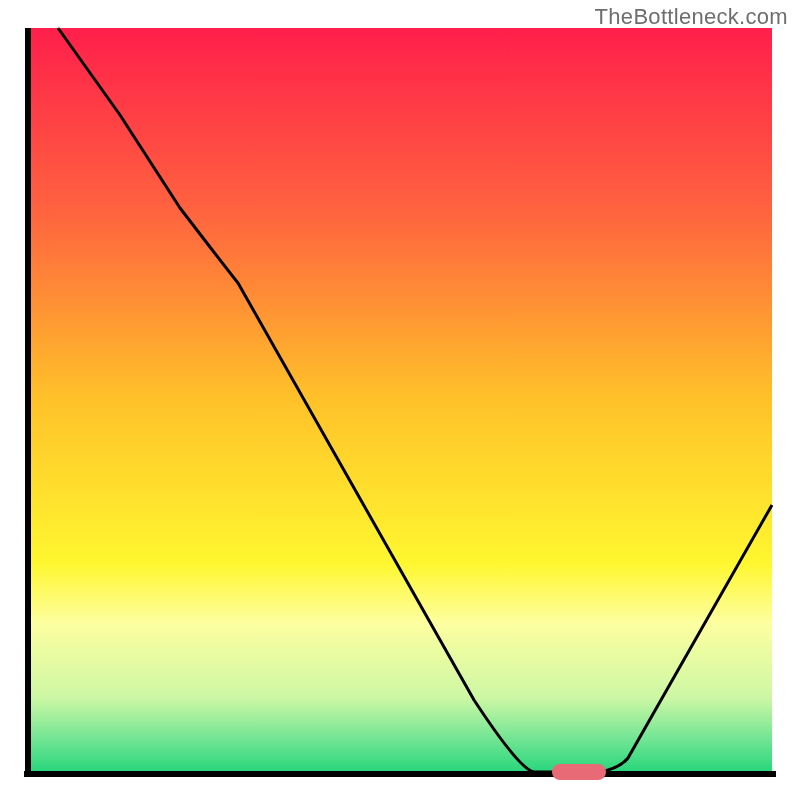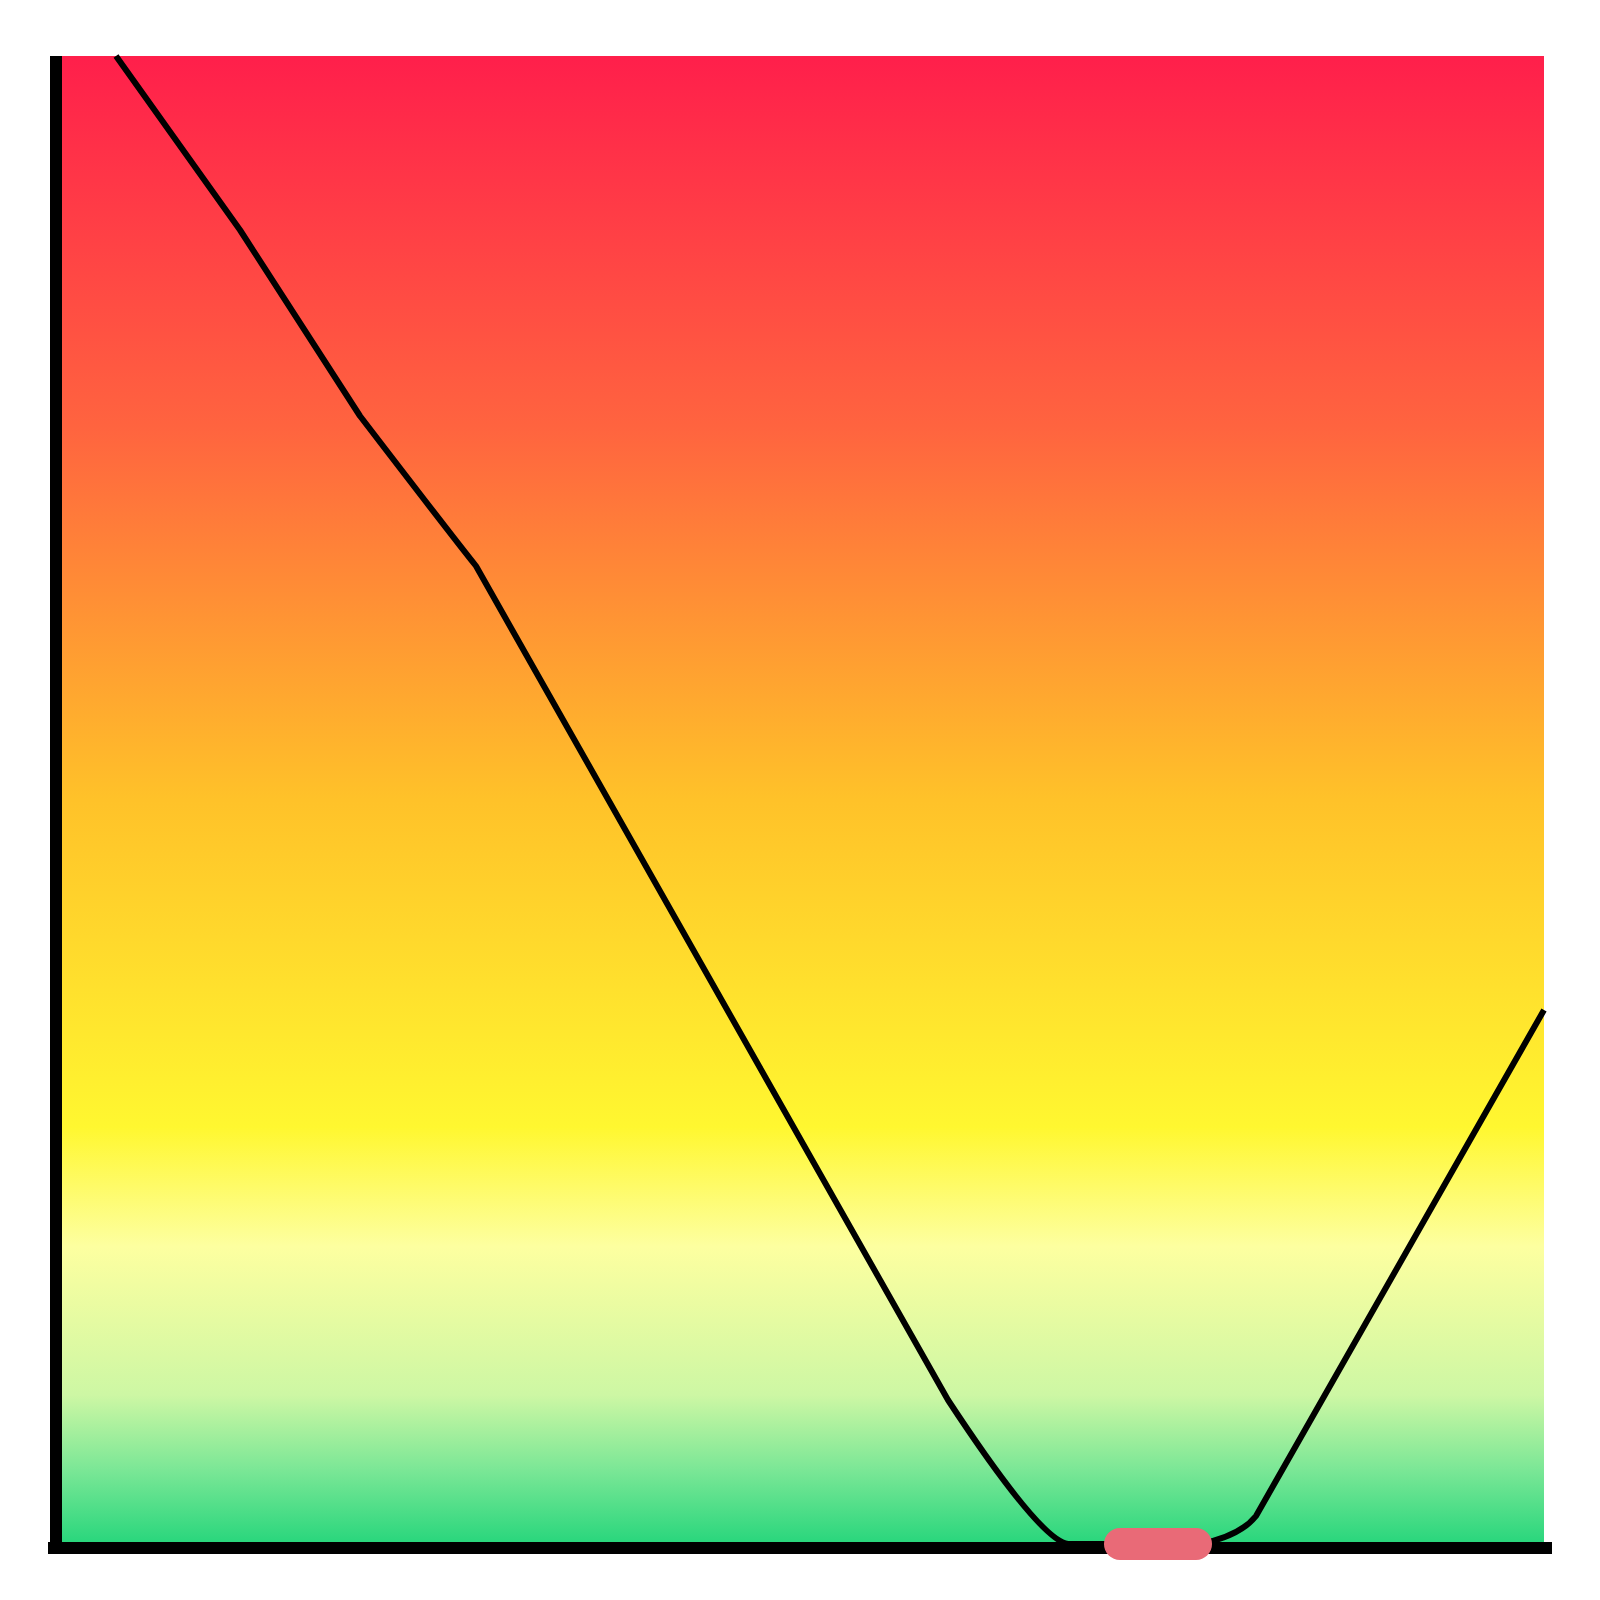--- a/index.html
+++ b/index.html
@@ -27,20 +27,21 @@
   }
   svg {
     display: block;
   }
 </style>
 </head>
 <body>
 
 <div class="stage">
 
+  <div class="watermark">TheBottleneck.com</div>
 
   <svg width="800" height="800" viewBox="0 0 800 800">
     <defs>
       <linearGradient id="bg" x1="0" y1="0" x2="0" y2="1">
         <stop offset="0%" stop-color="#ff1f4b"></stop>
         <stop offset="25%" stop-color="#ff643f"></stop>
         <stop offset="50%" stop-color="#ffc229"></stop>
         <stop offset="72%" stop-color="#fff730"></stop>
         <stop offset="80%" stop-color="#fdffa0"></stop>
         <stop offset="90%" stop-color="#cdf7a4"></stop>

